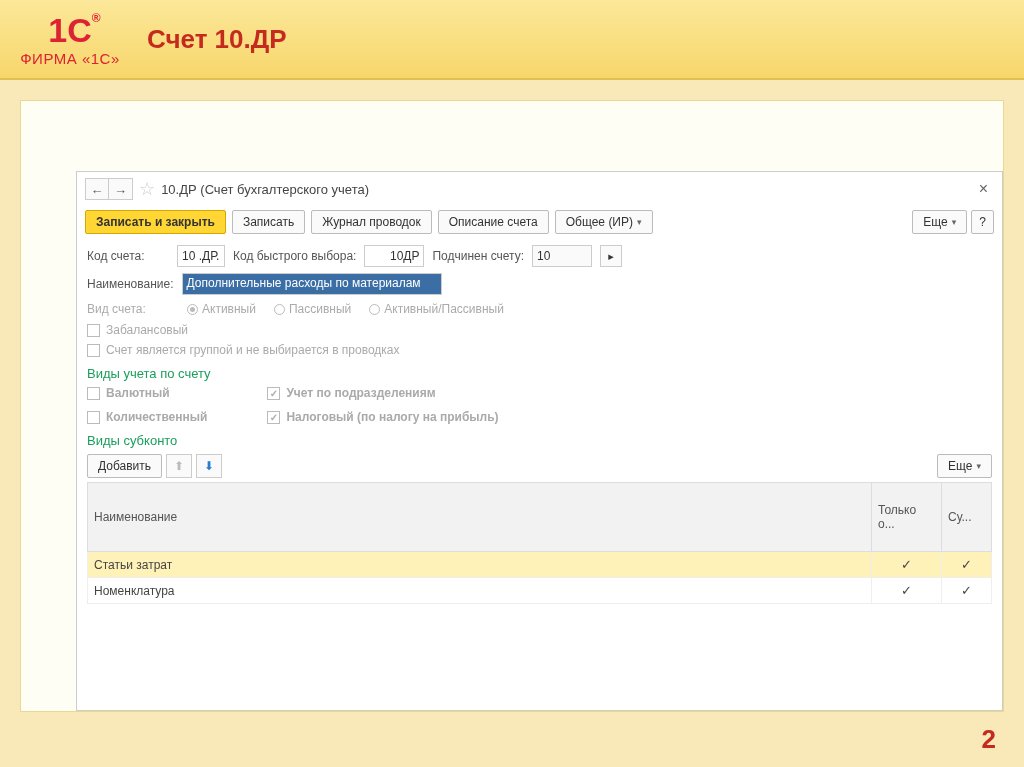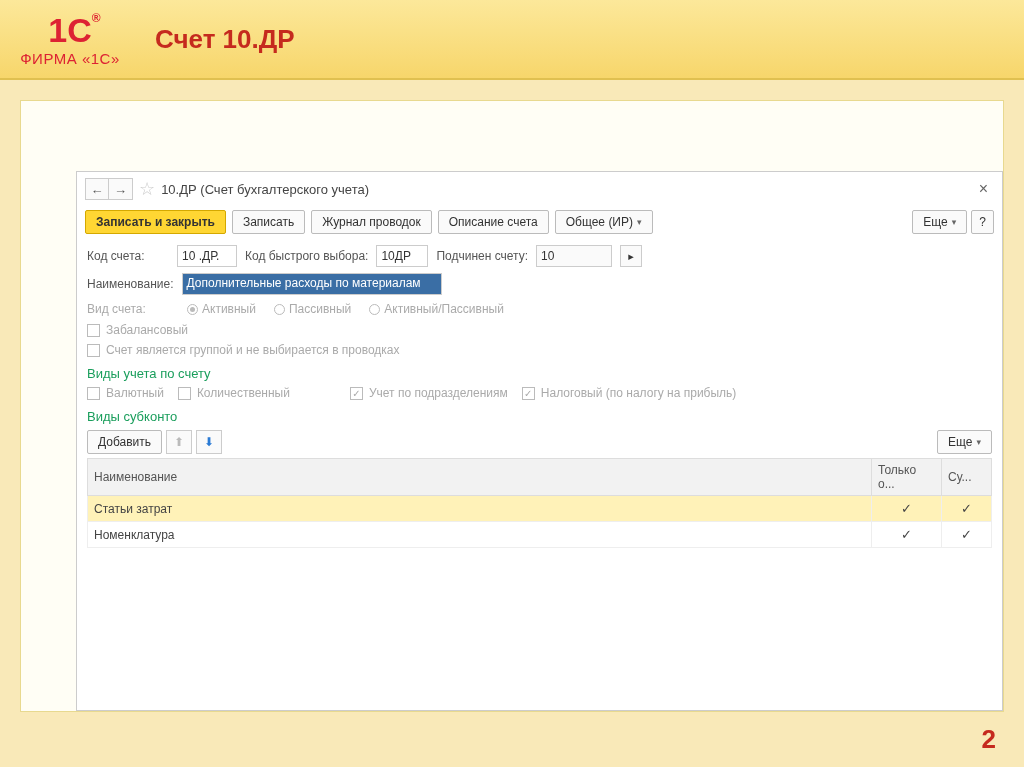--- a/index.html
+++ b/index.html
@@ -17,21 +17,21 @@
     background: linear-gradient(#fce89a, #f7d66b);
     border-bottom: 2px solid #e0c050;
     display: flex;
     align-items: center;
     padding-left: 15px;
   }
   .logo-box { width: 110px; text-align: center; }
   .logo-1c { font-size: 34px; font-weight: bold; color: #d23; position: relative; }
   .logo-1c sup { font-size: 12px; position: absolute; top: 0; }
   .logo-sub { font-size: 15px; color: #d23; font-weight: normal; letter-spacing: .5px; }
-  .slide-title { font-size: 26px; font-weight: bold; color: #c52a1e; margin-left: 30px; }
+  .slide-title { font-size: 26px; font-weight: bold; color: #c52a1e; margin-left: 22px; }
   .content-area {
     position: absolute;
     top: 100px; left: 20px; right: 20px; bottom: 55px;
     background: #fffef5;
     border: 1px solid #e8d98f;
   }
   .window {
     position: absolute;
     top: 70px; left: 55px; right: 0; bottom: 0;
     background: #fff;
@@ -76,27 +76,27 @@
   .small-btn { width: 22px; height: 22px; border: 1px solid #ccc; background: #fafafa;
     display: inline-flex; align-items: center; justify-content: center; cursor: pointer; font-size: 11px; }
   .radio-row { display: flex; align-items: center; gap: 18px; padding: 4px 10px; color: #aaa; }
   .radio-opt { display: inline-flex; align-items: center; gap: 4px; }
   .circ { width: 11px; height: 11px; border: 1px solid #bbb; border-radius: 50%; display: inline-block; position: relative; }
   .circ.on::after { content: ""; position: absolute; top: 2px; left: 2px; width: 5px; height: 5px; background: #bbb; border-radius: 50%; }
   .check-row { display: flex; align-items: center; gap: 6px; padding: 3px 10px; color: #aaa; }
   .chk { width: 13px; height: 13px; border: 1px solid #bbb; display: inline-flex; align-items: center; justify-content: center; font-size: 10px; color: #aaa; }
   .section-title { color: #1a9e5c; font-size: 13px; padding: 6px 10px 2px 10px; }
   .grid-two { display: flex; gap: 50px; padding: 0 10px; }
-  .col { display: flex; flex-direction: row; gap: 4px; }
+  .col { display: flex; flex-direction: column; gap: 4px; font-weight: bold; }
   .sub-toolbar { display: flex; align-items: center; gap: 4px; padding: 4px 10px; justify-content: space-between; }
   .arrow-btn { width: 26px; height: 24px; border: 1px solid #ccc; background: #fafafa; display: inline-flex; align-items: center; justify-content: center; cursor: pointer; }
   .arrow-btn.up { color: #bbb; }
   .arrow-btn.down { color: #2a7ad4; }
   table.grid { width: calc(100% - 20px); margin: 0 10px; border-collapse: collapse; font-size: 12px; }
-  table.grid th { background: #f2f2f2; border: 1px solid #ddd; text-align: left; padding: 4px 6px; font-weight: normal; color: #555; }
+  table.grid th { background: #f2f2f2; border: 1px solid #ddd; text-align: left; padding: 20px 6px; font-weight: normal; color: #555; }
   table.grid td { border: 1px solid #eee; padding: 5px 6px; color: #444; }
   table.grid tr.sel td { background: #fff2b8; font-weight: normal; }
   .tick { color: #1a9e5c; font-size: 13px; text-align: center; }
   .page-num {
     position: absolute; right: 28px; bottom: 12px;
     font-size: 26px; font-weight: bold; color: #c52a1e;
   }
 </style>
 </head>
 <body>
@@ -133,25 +133,25 @@
         <span class="btn">
             <span>Еще</span>
             <span class="caret">▾</span>
           </span>
         <span class="btn square">?</span>
       </div>
     </div>
 
     <div class="form-row">
       <span class="lbl">Код счета:</span>
-      <input class="fld" style="width: 60px;" value="10 .ДР.">
+      <input class="fld" style="width: 48px;" value="10 .ДР.">
       <span class="lbl2">Код быстрого выбора:</span>
-      <input class="fld" style="width: 52px;" value="10ДР">
+      <input class="fld" style="width: 60px; text-align: right;" value="10ДР">
       <span class="lbl2">Подчинен счету:</span>
-      <input class="fld ro" style="width: 76px;" value="10">
+      <input class="fld ro" style="width: 60px;" value="10">
       <span class="small-btn">▸</span>
     </div>
 
     <div class="form-row">
       <span class="lbl">Наименование:</span>
       <div class="fld sel" style="width:260px">Дополнительные расходы по материалам</div>
     </div>
 
     <div class="radio-row">
       <span class="lbl" style="color:#aaa">Вид счета:</span>

